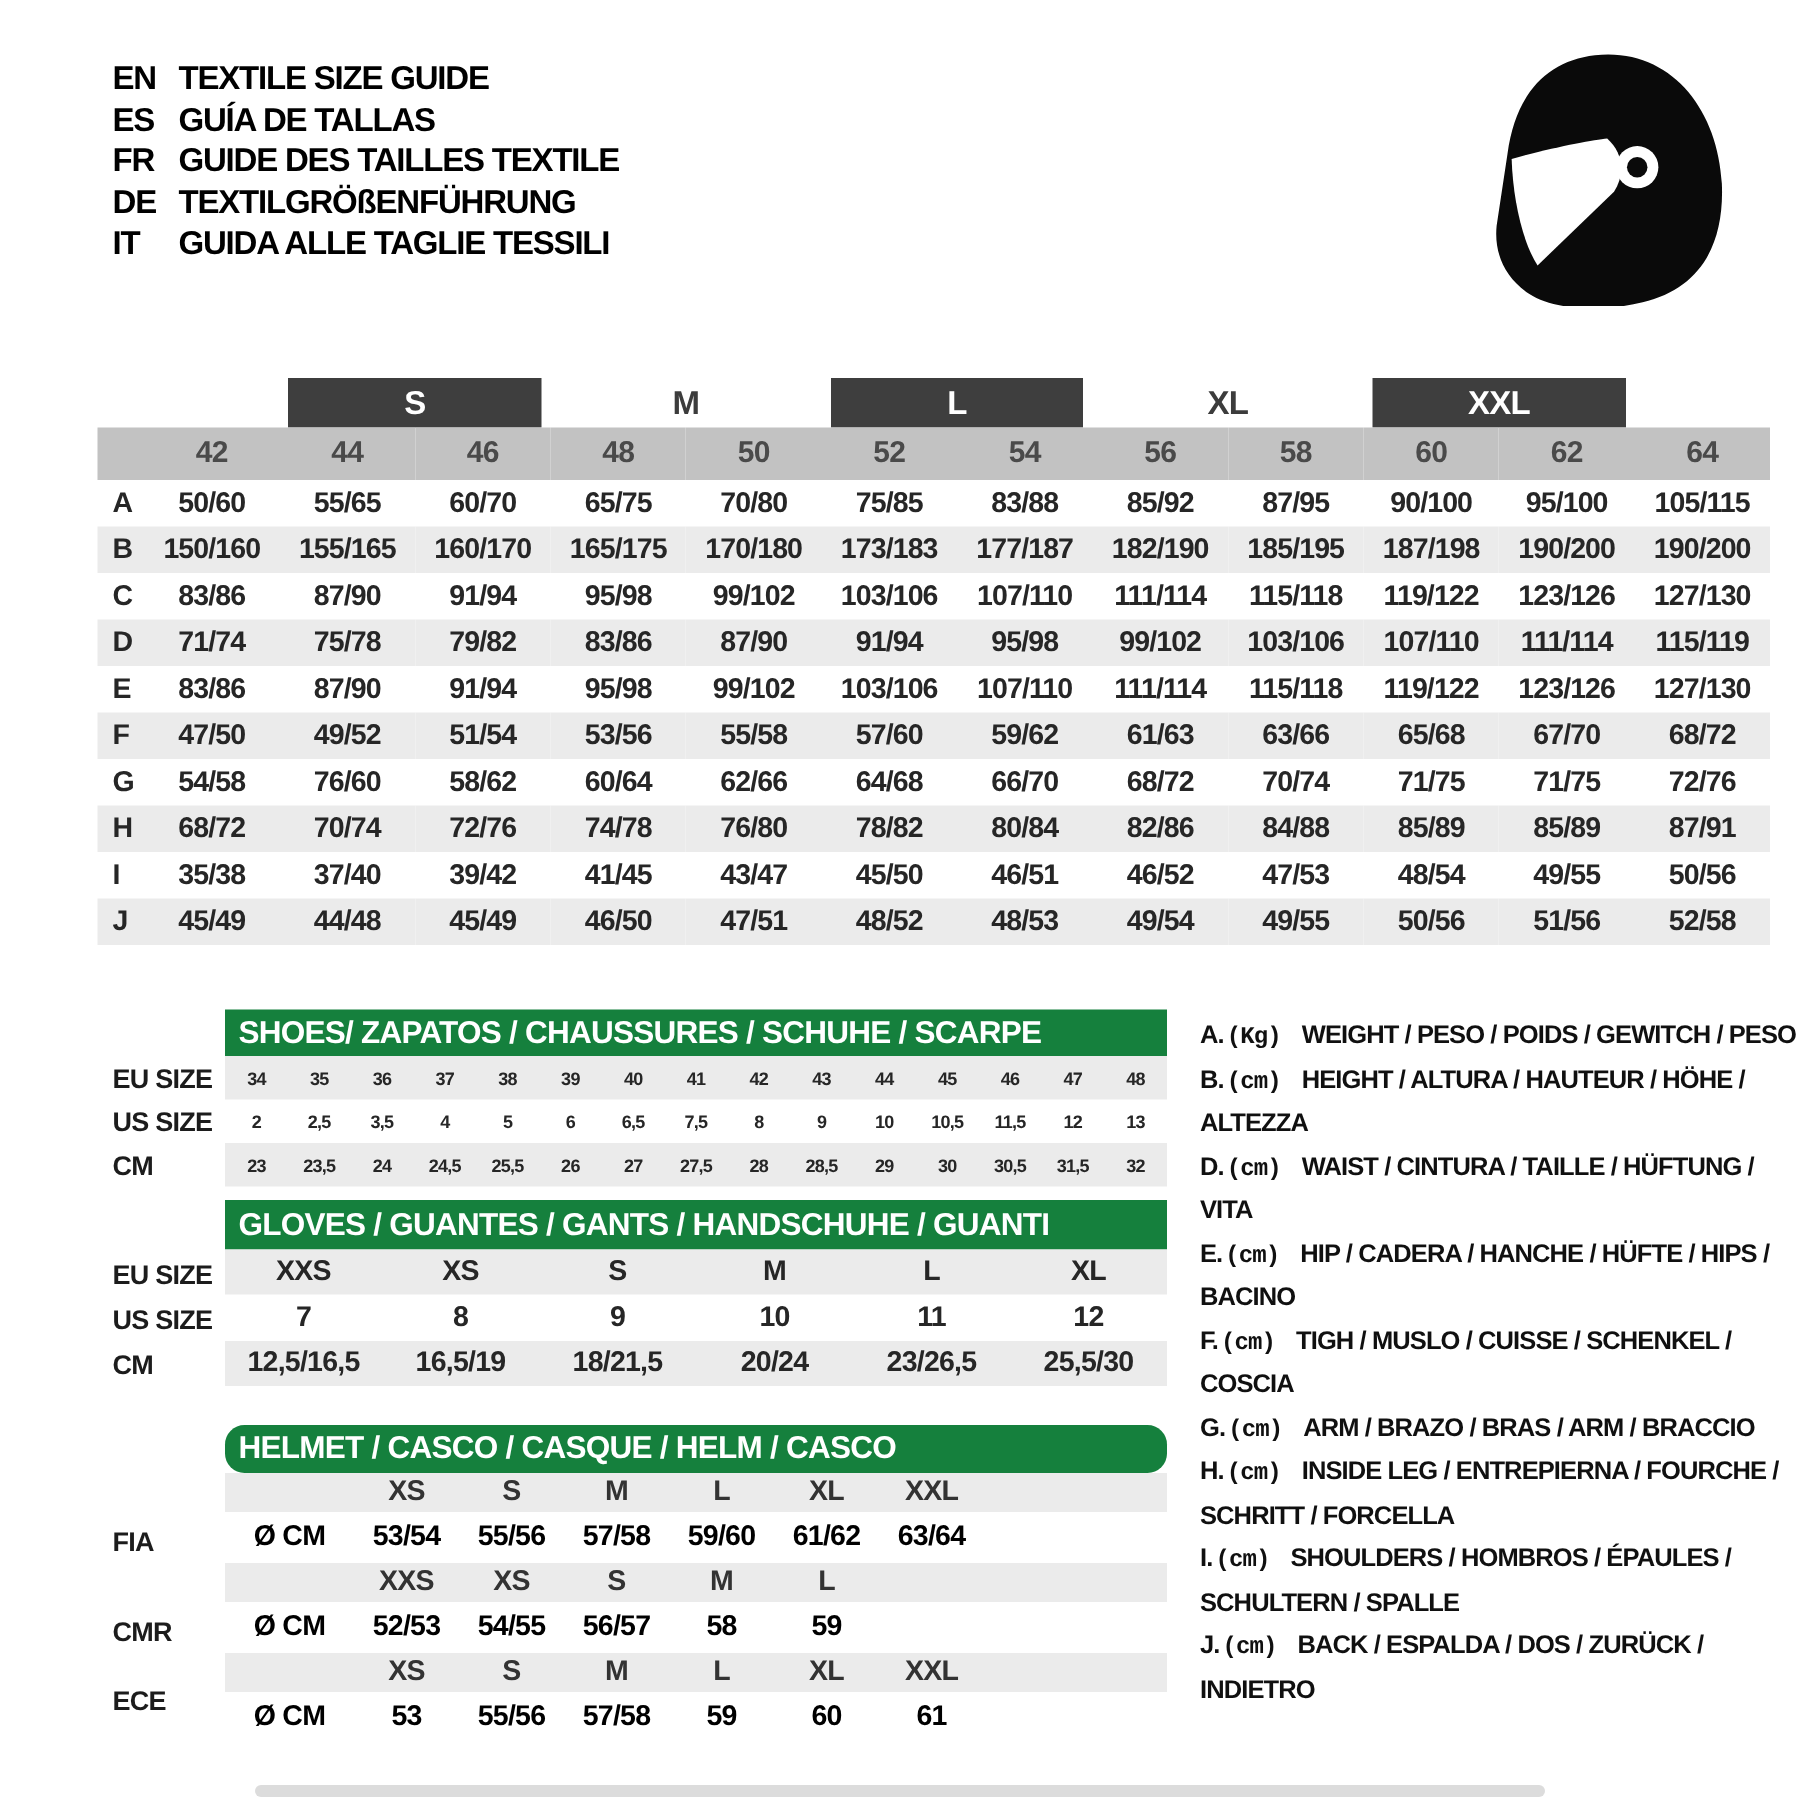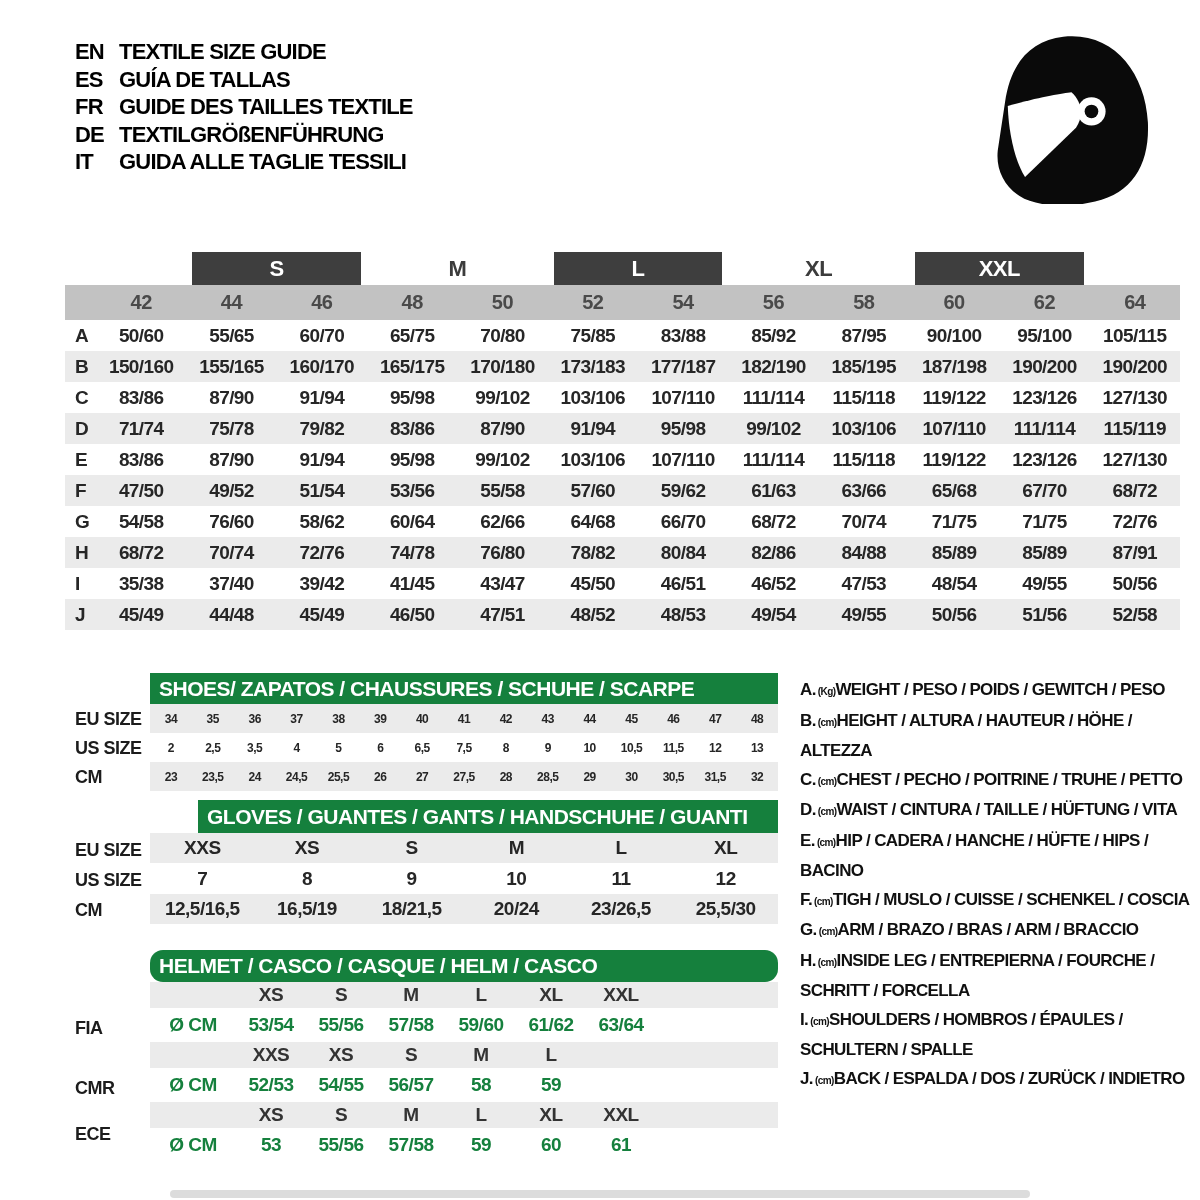--- a/index.html
+++ b/index.html
@@ -33,39 +33,39 @@
 
   
   .mini{position:absolute;left:65px;width:715px;}
   .shoes{top:673px;}
   .gloves{top:800px;}
   .helm{top:950px;}
   .side-label{position:absolute;left:10px;font-size:18px;color:#1c1c1c;letter-spacing:-0.5px;line-height:20px;white-space:nowrap;}
   .mt{margin-left:85px;width:628px;}
   .bar{height:31px;background:#15803d;color:#ffffff;display:flex;align-items:center;
        padding-left:9px;font-size:21px;letter-spacing:-0.5px;white-space:nowrap;box-sizing:border-box;}
-  .gloves .bar{height:33px;margin-left:48px;}
+  .gloves .bar{height:33px;}
   .helm .bar{height:32px;border-radius:13px;}
   .mrow{display:grid;align-items:center;text-align:center;color:#262626;letter-spacing:-0.5px;}
   .shoes .mrow{height:29px;font-size:12px;}
   .gloves .mrow{height:30px;font-size:19px;}
   .gloves .mrow.white{height:31px;}
   .g15{grid-template-columns:repeat(15,1fr);}
   .g6{grid-template-columns:repeat(6,1fr);}
   .stripe{background:#ebebeb;}
   .hrow{display:grid;grid-template-columns:86px repeat(6,70px) 1fr;align-items:center;
-        text-align:center;font-size:19px;color:#15803d;letter-spacing:-0.5px;}
+        text-align:center;font-size:19px;color:#000000;letter-spacing:-0.5px;}
   .hrow.shead{height:26px;color:#333333;}
   .hrow.vrow{height:34px;}
 
   
   .legend{position:absolute;left:800px;top:676px;width:400px;color:#101010;}
   .litem{font-size:17px;line-height:28.5px;letter-spacing:-0.6px;}
   .lk{margin-right:2px;}
-  .lu{font-size:10px;margin-right:0;}
+  .lu{font-size:16px;margin-right:14px;font-family:Liberation Mono, monospace;}
 
   
   .bottombar{position:absolute;left:170px;top:1190px;width:860px;height:8px;background:#dcdcdc;border-radius:4px;}
 </style>
 </head>
 <body>
 
 <div class="sheet">
 
   <div class="langs">
@@ -436,21 +436,20 @@
           <span class="cell">59</span>
           <span class="cell">60</span>
           <span class="cell">61</span>
         </div>
     </div>
   </section>
 
   <div class="legend">
     <div class="litem"><span class="lk">A.</span><span class="lu">(Kg)</span><span class="lt">WEIGHT / PESO / POIDS / GEWITCH / PESO</span></div>
     <div class="litem"><span class="lk">B.</span><span class="lu">(cm)</span><span class="lt">HEIGHT / ALTURA / HAUTEUR / HÖHE / ALTEZZA</span></div>
-    <div class="litem"><span class="lk">C.</span><span class="lu">(cm)</span><span class="lt">CHEST / PECHO / POITRINE / TRUHE / PETTO</span></div>
     <div class="litem"><span class="lk">D.</span><span class="lu">(cm)</span><span class="lt">WAIST / CINTURA / TAILLE / HÜFTUNG / VITA</span></div>
     <div class="litem"><span class="lk">E.</span><span class="lu">(cm)</span><span class="lt">HIP / CADERA / HANCHE / HÜFTE / HIPS / BACINO</span></div>
     <div class="litem"><span class="lk">F.</span><span class="lu">(cm)</span><span class="lt">TIGH / MUSLO / CUISSE / SCHENKEL / COSCIA</span></div>
     <div class="litem"><span class="lk">G.</span><span class="lu">(cm)</span><span class="lt">ARM / BRAZO / BRAS / ARM / BRACCIO</span></div>
     <div class="litem"><span class="lk">H.</span><span class="lu">(cm)</span><span class="lt">INSIDE LEG / ENTREPIERNA / FOURCHE / SCHRITT / FORCELLA</span></div>
     <div class="litem"><span class="lk">I.</span><span class="lu">(cm)</span><span class="lt">SHOULDERS / HOMBROS / ÉPAULES / SCHULTERN / SPALLE</span></div>
     <div class="litem"><span class="lk">J.</span><span class="lu">(cm)</span><span class="lt">BACK / ESPALDA / DOS / ZURÜCK / INDIETRO</span></div>
   </div>
 
   <div class="bottombar"></div>

